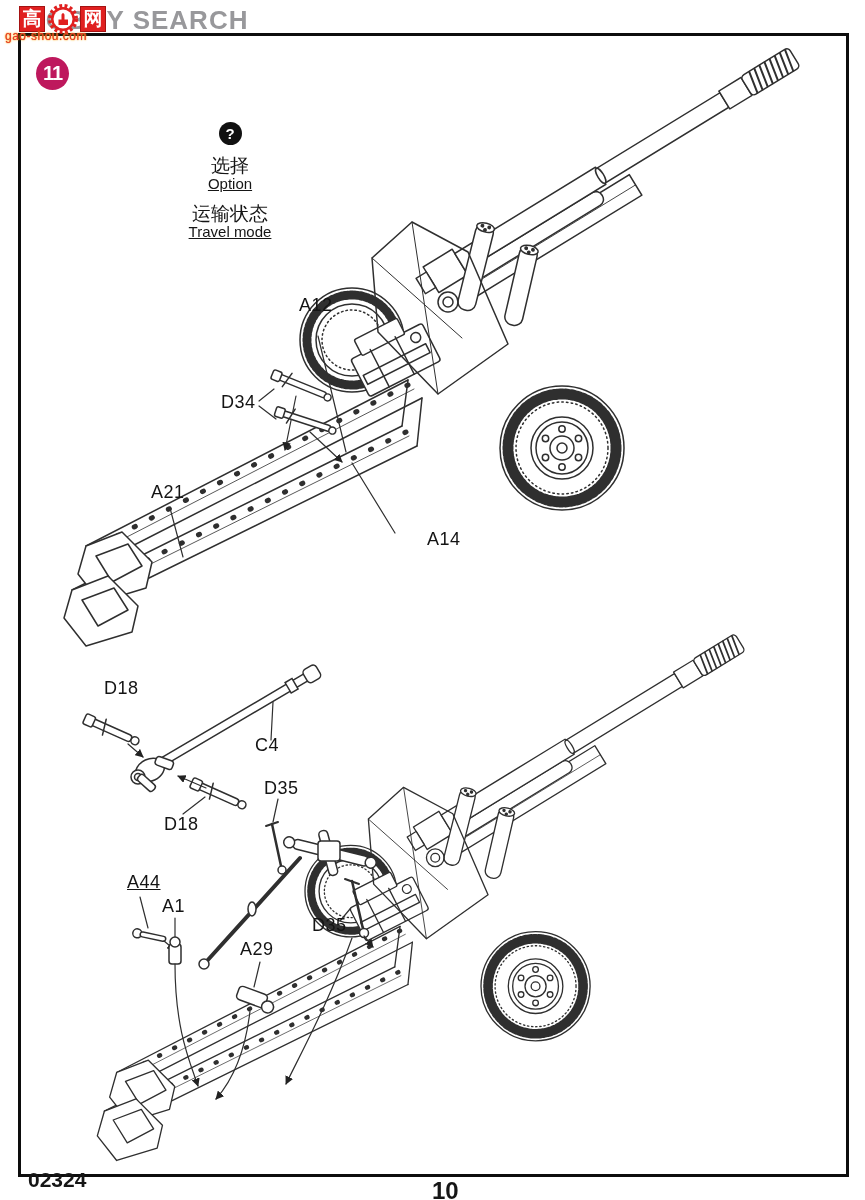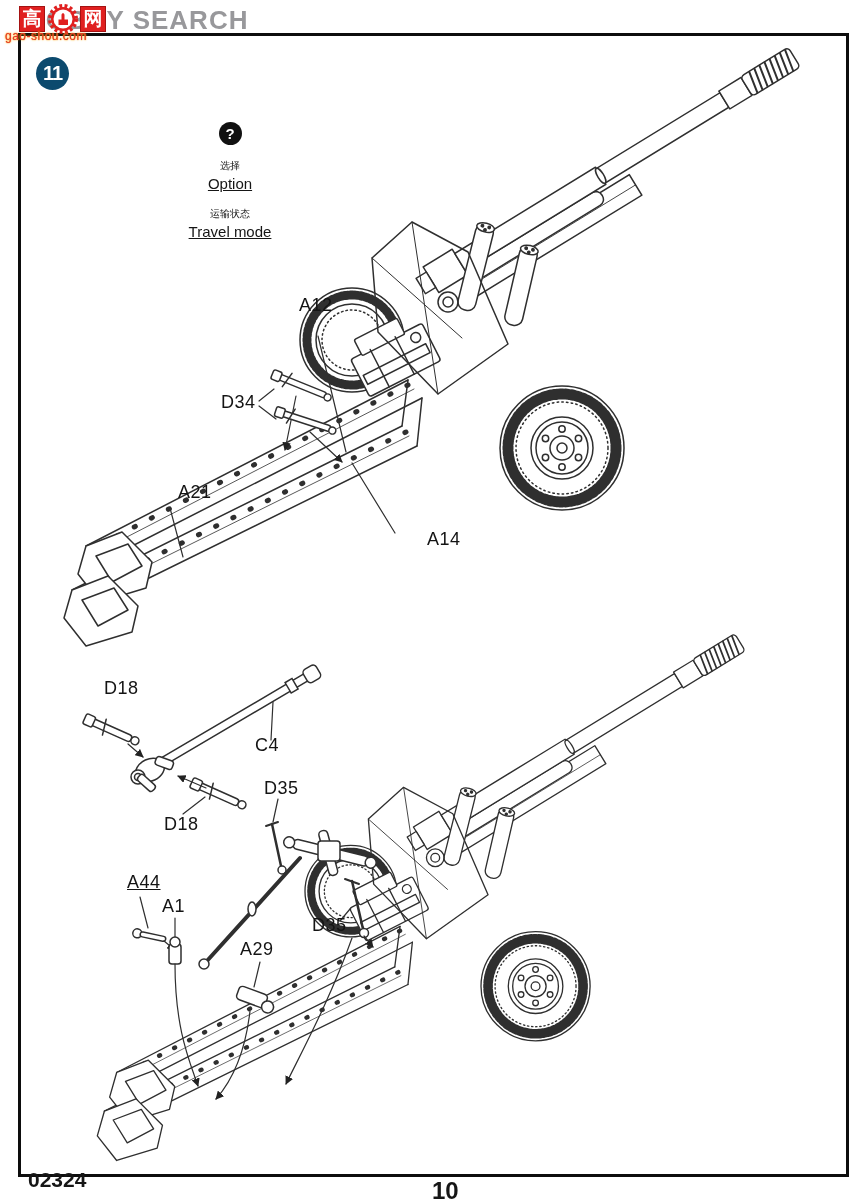--- a/index.html
+++ b/index.html
@@ -5,28 +5,28 @@
   html,body{margin:0;padding:0;background:#fff;}
   .page{position:relative;width:865px;height:1200px;background:#fff;overflow:hidden;
         font-family:"Liberation Sans", sans-serif;color:#161616;}
   
   .frame{position:absolute;left:18px;top:33px;width:825px;height:1138px;
          border:3px solid #0d0d0d;z-index:1;}
   
   svg.art{position:absolute;left:0;top:0;z-index:3;pointer-events:none;}
   
   .step-badge{position:absolute;left:36px;top:57px;width:33px;height:33px;border-radius:50%;
-      background:#0c4a6e;color:#fff;font-size:20px;font-weight:bold;display:flex;
+      background:#be185d;color:#fff;font-size:20px;font-weight:bold;display:flex;
       align-items:center;justify-content:center;z-index:4;letter-spacing:-1px;}
   
   .option-note{position:absolute;left:183px;top:122px;width:94px;text-align:center;z-index:4;}
   .q-circle{width:23px;height:23px;border-radius:50%;background:#111;color:#fff;
       font-size:15px;font-weight:bold;display:flex;align-items:center;justify-content:center;
       margin:0 auto 4px auto;}
-  .zh{font-size:10px;line-height:18px;margin-top:12px;}
+  .zh{font-size:19px;line-height:18px;margin-top:12px;}
   .en{font-size:15px;line-height:18px;text-decoration:underline;}
   .mode-block{margin-top:9px;}
   
   .plabel{position:absolute;z-index:4;font-size:18px;line-height:18px;letter-spacing:.5px;color:#141414;}
   
   .watermark{position:absolute;left:0;top:0;z-index:6;width:240px;height:46px;}
   .wm-brand{position:absolute;left:26px;top:5px;font-size:26px;font-weight:bold;
       color:#98989b;letter-spacing:1px;white-space:nowrap;}
   .wm-box{position:absolute;top:6px;width:26px;height:26px;background:#e02020;
       border:1px solid #a51212;color:#fff;font-size:19px;font-weight:bold;
@@ -292,21 +292,21 @@
           <circle cx="18" cy="4" r="6"></circle>
         </g>
         <path d="M250,1011 C245,1055 230,1083 216,1099" marker-end="url(#arr)"></path>
         <path d="M352,938 C330,1000 300,1055 286,1084" marker-end="url(#arr)"></path>
       </g>
     </g>
   </svg>
 
   <div class="plabel" style="left:299px;top:296px;">A12</div>
   <div class="plabel" style="left:221px;top:393px;">D34</div>
-  <div class="plabel" style="left:151px;top:483px;margin-left:27px;">A21</div>
+  <div class="plabel" style="left:151px;top:483px;">A21</div>
   <div class="plabel" style="left:384px;top:530px;margin-left:43px;">A14</div>
 
   <div class="plabel" style="left:104px;top:679px;">D18</div>
   <div class="plabel" style="left:255px;top:736px;">C4</div>
   <div class="plabel" style="left:164px;top:815px;">D18</div>
   <div class="plabel" style="left:264px;top:779px;">D35</div>
   <div class="plabel" style="left:127px;top:873px;text-decoration:underline;">A44</div>
   <div class="plabel" style="left:162px;top:897px;">A1</div>
   <div class="plabel" style="left:240px;top:940px;">A29</div>
   <div class="plabel" style="left:312px;top:916px;">D35</div>

